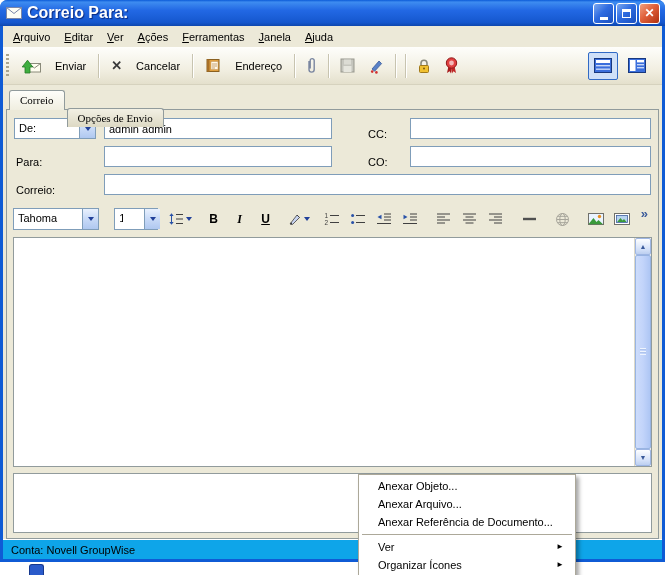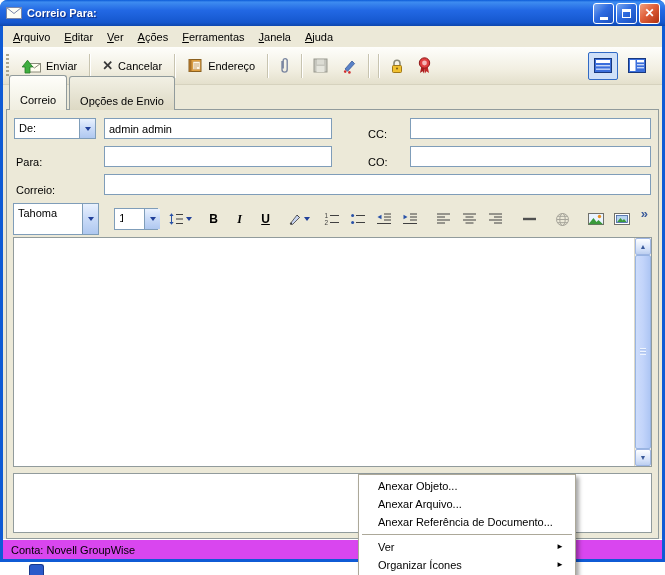--- a/index.html
+++ b/index.html
@@ -23,21 +23,21 @@
   }
 
   
   .titlebar {
     height:26px; flex:0 0 26px;
     margin:0 -3px; padding:0 5px 0 6px;
     border-radius:7px 7px 0 0;
     background:linear-gradient(180deg,#0B5BD8 0%, #3E8CF0 8%, #2268E4 40%, #1557CE 86%, #0E47AE 100%);
     display:flex; align-items:center; gap:5px;
   }
-  .title-text { color:#fff; font-weight:bold; font-size:11px; text-shadow:1px 1px 1px #0A2A80; flex:1; }
+  .title-text { color:#fff; font-weight:bold; font-size:16px; text-shadow:1px 1px 1px #0A2A80; flex:1; }
   .title-btns { display:flex; gap:2px; }
   .tbtn {
     width:21px; height:21px; border-radius:3px; border:1px solid #fff;
     display:flex; align-items:center; justify-content:center; color:#fff; cursor:default;
   }
   .tbtn.minmax { background:linear-gradient(135deg,#7AA8F0 0%, #2E6BE0 45%, #1A50C0 100%); }
   .tbtn.close  { background:linear-gradient(135deg,#F0A080 0%, #E0603A 45%, #B03010 100%); font-weight:bold; font-size:12px; }
   .glyph-min { width:8px; height:3px; background:#fff; align-self:flex-end; margin:0 0 3px 0; }
   .glyph-max { width:9px; height:9px; border:1px solid #fff; border-top-width:3px; }
 
@@ -48,42 +48,42 @@
 
   
   .toolbar {
     height:38px; flex:0 0 38px;
     background:linear-gradient(180deg,#FEFEFB 0%, #F2EFE2 60%, #E4E0CC 100%);
     border-bottom:1px solid #D6D2BE;
     display:flex; align-items:center; padding:0 6px 0 3px; gap:1px;
   }
   .grip { width:3px; height:24px; margin-right:4px;
     background:repeating-linear-gradient(180deg,#A9A590 0 2px, transparent 2px 4px); }
-  .tool-btn { display:flex; align-items:center; gap:5px; padding:4px 6px; border:1px solid transparent; border-radius:2px; white-space:nowrap; }
+  .tool-btn { display:flex; align-items:center; gap:14px; padding:4px 6px; border:1px solid transparent; border-radius:2px; white-space:nowrap; }
   .tool-btn.icon-only { padding:4px 5px; }
   .tlabel { font-size:11px; }
   .tlabel.disabled { color:#9C9B8E; }
   .tsep { width:1px; height:24px; background:#C8C4B0; box-shadow:1px 0 0 #FFFFFF; margin:0 4px; }
   .x-glyph { color:#3A3A3A; font-weight:bold; font-size:13px; line-height:13px; }
   .abc-stack { display:flex; flex-direction:column; align-items:center; line-height:8px; }
   .abc-txt { font-size:8px; font-weight:bold; color:#9C9B8E; letter-spacing:0; }
   .abc-check { font-size:9px; color:#9C9B8E; line-height:7px; }
   .tb-right { margin-left:auto; display:flex; gap:4px; margin-right:4px; }
   .view-btn { width:30px; height:28px; display:flex; align-items:center; justify-content:center; border:1px solid transparent; border-radius:2px; }
   .view-btn.selected { border:1px solid #316AC5; background:#CFE0F8; }
 
   
   .tabstrip { height:24px; flex:0 0 24px; display:flex; align-items:flex-end; padding-left:6px; position:relative; z-index:2; }
   .tab {
-    padding:18px 10px 3px; margin-right:2px;
+    padding:3px 10px 3px; margin-right:2px;
     border:1px solid #919B9C; border-bottom:none; border-radius:3px 3px 0 0;
-    background:linear-gradient(180deg,#F2F0E4,#DDD9C4); position:relative; top:0; cursor:default;
+    background:linear-gradient(180deg,#F2F0E4,#DDD9C4); position:relative; top:0; cursor:default;font-family:Liberation Serif, serif;
   }
   .tab.active { background:linear-gradient(180deg,#FEFEFA,#F0EEE0); margin-bottom:-1px; padding-bottom:4px; z-index:3; }
-  .tab.inactive { top:1px; }
+  .tab.inactive { top:18px; }
 
   
   .tabpage {
     flex:1; margin:0 3px; border:1px solid #919B9C; background:#ECE9D8;
     padding:8px 5px 5px; display:flex; flex-direction:column; position:relative; z-index:1;
   }
 
   
   .form-grid {
     display:grid; grid-template-columns:82px 228px 62px 1fr;
@@ -97,21 +97,21 @@
 
   .combo { display:flex; align-items:stretch; border:1px solid #7F9DB9; background:#fff; height:21px;gap:21px; }
   .combo-text { flex:1; padding:3px 4px 0; overflow:hidden; white-space:nowrap; }
   .combo-btn { width:16px; flex:0 0 16px; border-left:1px solid #7F9DB9;
     background:linear-gradient(180deg,#E9F1FE 0%,#CBDCF8 45%,#AFC8F0 100%);
     display:flex; align-items:center; justify-content:center; }
   .caret { width:0; height:0; border-left:3.5px solid transparent; border-right:3.5px solid transparent; border-top:4px solid #21409A; }
 
   
   .fmt-toolbar { height:28px; flex:0 0 28px; display:flex; align-items:center; gap:3px; margin:0 1px 4px; }
-  .font-combo { width:130px; height:32px; }
+  .font-combo { width:130px; height:22px; }
   .size-combo { width:44px; height:22px; margin-left:12px; }
   .fbtn { min-width:23px; height:22px; display:flex; align-items:center; justify-content:center; gap:2px; border:1px solid transparent; border-radius:2px; padding:0 2px; }
   .fgap { width:8px; }
   .btxt { font-weight:bold; font-size:12px; }
   .itxt { font-style:italic; font-family:"Liberation Serif",serif; font-size:12px; font-weight:bold; }
   .utxt { text-decoration:underline; font-size:12px; font-weight:bold; }
   .overflow-chevron { margin-left:auto; align-self:flex-start; color:#3A5A9A; font-weight:bold; font-size:13px; padding:1px 4px; }
 
   
   .body-area { flex:1; background:#fff; border:1px solid #919B9C; position:relative; margin:0 1px; }
@@ -119,21 +119,21 @@
   .sbtn { height:17px; flex:0 0 17px; background:linear-gradient(180deg,#FDFEFF 0%,#D3E0F8 70%,#BCCFF0 100%);
     border:1px solid #9EB6E4; border-radius:2px; color:#3A5A9A; font-size:7px; display:flex; align-items:center; justify-content:center; }
   .sthumb { flex:1; margin:0; background:linear-gradient(90deg,#CDDCFB 0%,#C2D4FA 50%,#AEC6F4 100%); border:1px solid #98B4E2; border-radius:2px; position:relative; }
   .sthumb i { position:absolute; left:4px; right:4px; top:50%; height:7px; margin-top:-4px;
     background:repeating-linear-gradient(180deg,#EEF4FE 0 1px,#AFC4EC 1px 2px, transparent 2px 3px); display:block; }
 
   
   .attach-area { height:60px; flex:0 0 60px; background:#fff; border:1px solid #919B9C; margin:6px 1px 0; }
 
   
-  .statusbar { height:20px; flex:0 0 20px; display:flex; align-items:center; padding:0 8px; background:#d946ef; border-top:1px solid #FFFFFF; }
+  .statusbar { height:20px; flex:0 0 20px; display:flex; align-items:center; padding:0 8px; background:#0ea5e9; border-top:1px solid #FFFFFF; }
 
   
   .context-menu {
     position:absolute; left:358px; top:474px; width:218px; z-index:50;
     background:#FFFFFF; border:1px solid #ACA899; box-shadow:3px 3px 4px rgba(0,0,0,0.35);
     padding:2px 1px;
   }
   .cm-item { display:flex; align-items:center; justify-content:space-between; padding:3px 10px 3px 18px; cursor:default; }
   .cm-arrow { font-size:8px; color:#000; line-height:10px; }
   .cm-sep { height:1px; background:#ACA899; margin:3px 2px; }

